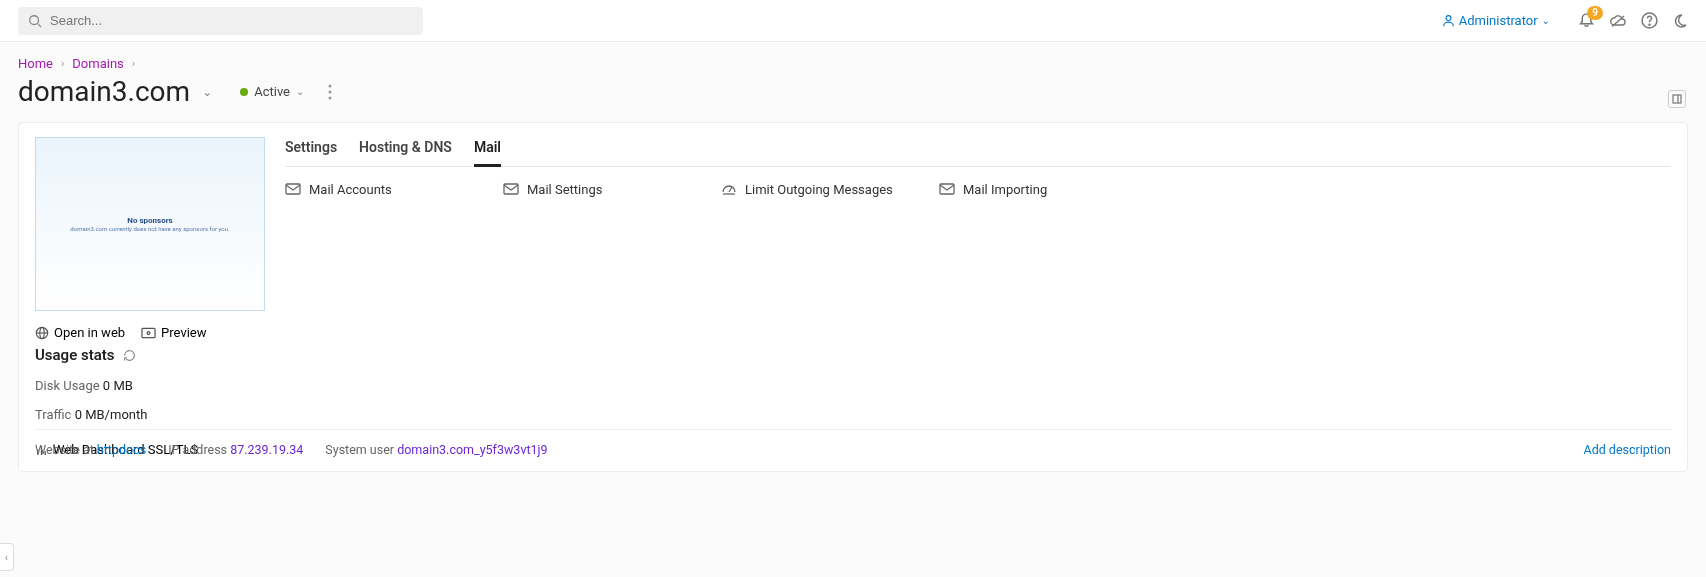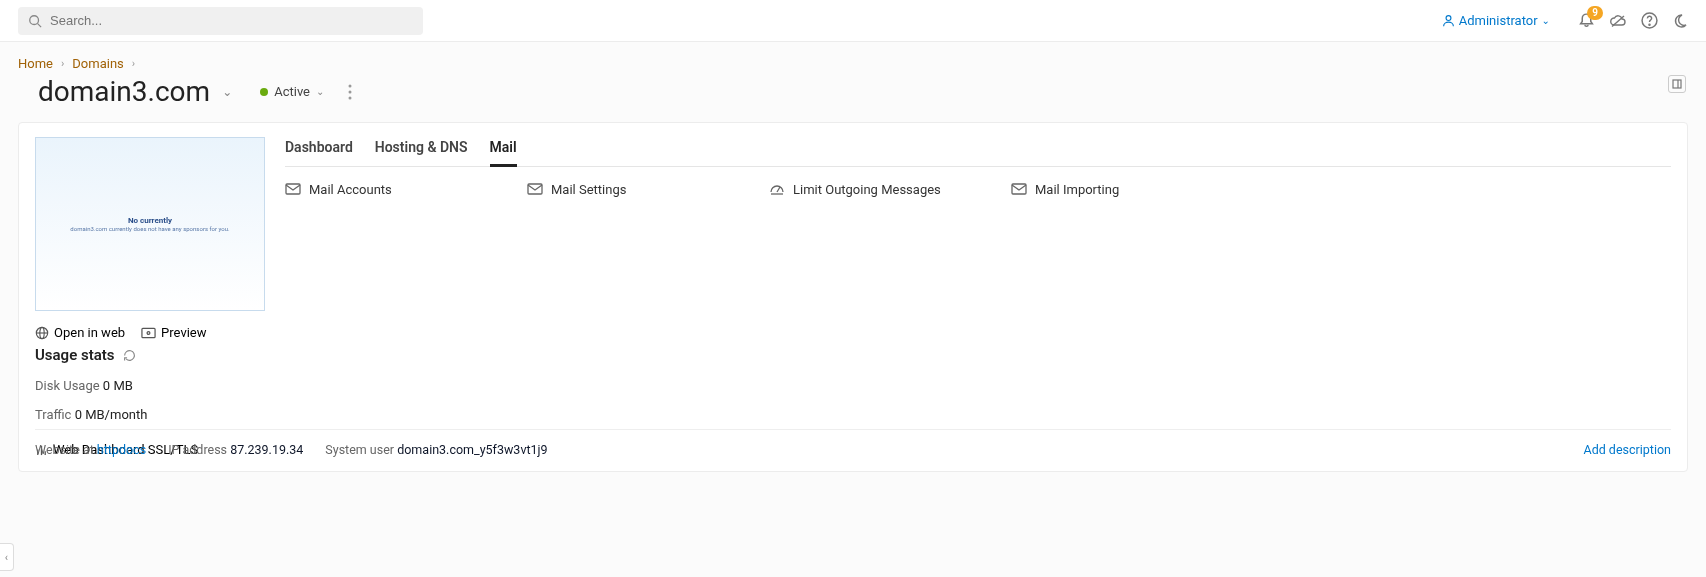--- a/index.html
+++ b/index.html
@@ -49,27 +49,26 @@
       border-radius: 9px; font-size: 10px;
       padding: 0 5px; height: 14px; line-height: 14px;
       font-weight: 600;
     }
     
     .breadcrumb {
       display: flex; align-items: center; gap: 8px;
       padding: 14px 18px 0 18px;
       font-size: 13px;
     }
-    .breadcrumb a { color: #a16207; text-decoration: none; }
+    .breadcrumb a { color: #a21caf; text-decoration: none; }
     .breadcrumb .chev { color: #999; font-size: 11px; }
     
     .page-title-row {
-      display: flex; align-items: flex-start;
+      display: flex; align-items: flex-end;
       padding: 4px 18px 14px 18px;
-      margin-left: 20px;
     }
     .page-title-left { display:flex; align-items:center; gap: 10px; }
     h1.page-title {
       font-size: 28px; font-weight: 400; color: #222;
     }
     .title-chev { color:#888; font-size:12px; margin-left:2px; cursor:pointer; }
     .status-wrap {
       display:flex; align-items:center; gap:6px; margin-left: 18px;
       font-size: 13px; color:#444; cursor:pointer;
     }
@@ -122,37 +121,37 @@
       display:flex; gap: 22px; border-bottom:1px solid #e5e5e5;
       margin-bottom: 14px;
     }
     .tab {
       padding: 2px 0 9px 0; font-size:14px; color:#444; cursor:pointer;
       border-bottom: 3px solid transparent; margin-bottom:-1px;
       font-weight: 600;
     }
     .tab.active { border-bottom-color:#222; color:#222; }
     .mail-options {
-      display:flex; gap: 32px;
+      display:flex; gap: 8px;
     }
     .mail-item {
       display:flex; align-items:center; gap:8px; font-size:13px; color:#333;
       width: 210px; cursor:pointer;
     }
     .mail-item .ic { color:#666; width:16px; height:16px; display:flex; align-items:center; justify-content:center; }
     .rightcol-spacer { flex:1; }
     
     .footer-row {
       margin: 0 0 0 10px; padding: 12px 0 0 0;
       border-top:1px solid #eee;
       display:flex; align-items:center; gap: 22px;
       font-size: 12.5px; color:#666;
     }
     .footer-row .lbl { color:#666; }
-    .footer-row .val { color:#0f172a; }
+    .footer-row .val { color:#6d28d9; }
     .footer-row a { color:#0078cc; text-decoration:none; }
     .footer-spacer { flex:1; }
     .add-desc { color:#0078cc; cursor:pointer; }
     
     .collapse-handle {
       position:fixed; left:0; bottom:6px;
       width:14px; height:28px; border:1px solid #ddd; border-left:none;
       border-radius: 0 4px 4px 0; background:#fff;
       display:flex; align-items:center; justify-content:center;
       color:#888; font-size:11px; cursor:pointer;
@@ -244,21 +243,21 @@
         <line x1="6" y1="1" x2="6" y2="9"></line>
     </svg>
   </div>
 </div>
 
 <div class="card">
 
   <div class="leftcol">
     <div class="preview-box">
       <div class="preview-inner">
-        <div class="t1">No currently</div>
+        <div class="t1">No sponsors</div>
         <div class="t2">domain3.com currently does not have any sponsors for you.</div>
       </div>
     </div>
     <div class="left-links">
       <a class="link">
         <span class="ic">
           <svg width="14" height="14" viewBox="0 0 16 16" fill="none" stroke="#555" stroke-width="1.3">
             <circle cx="8" cy="8" r="6.5"></circle>
               <ellipse cx="8" cy="8" rx="2.5" ry="6.5"></ellipse>
               <line x1="1.5" y1="8" x2="14.5" y2="8"></line>
@@ -302,21 +301,21 @@
               <line x1="11" y1="13" x2="11" y2="9"></line>
           </svg>
         </span>
         <span>Web Dashboard SSL/TLS</span>
       </a>
     </div>
   </div>
 
   <div class="rightcol">
     <div class="tabs">
-      <div class="tab">Dashboard</div>
+      <div class="tab">Settings</div>
       <div class="tab">Hosting &amp; DNS</div>
       <div class="tab active">Mail</div>
     </div>
     <div class="mail-options">
       <div class="mail-item">
         <span class="ic">
           <svg width="16" height="14" viewBox="0 0 16 12" fill="none" stroke="#666" stroke-width="1.3">
             <rect x="1" y="1" width="14" height="10" rx="1"></rect>
               <path d="M1 2l7 5 7-5"></path>
           </svg>

